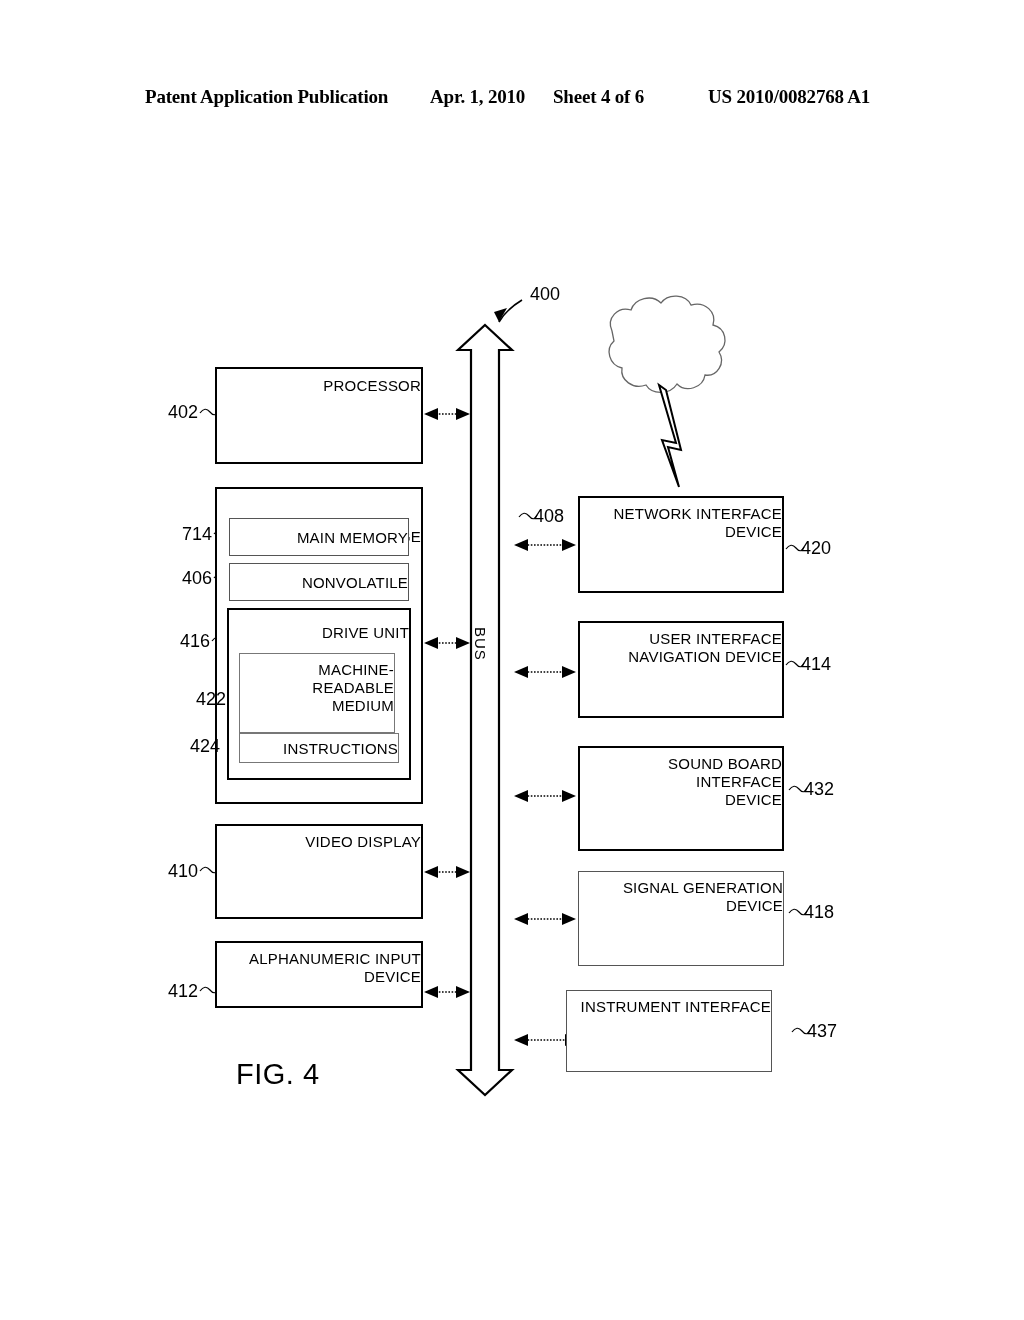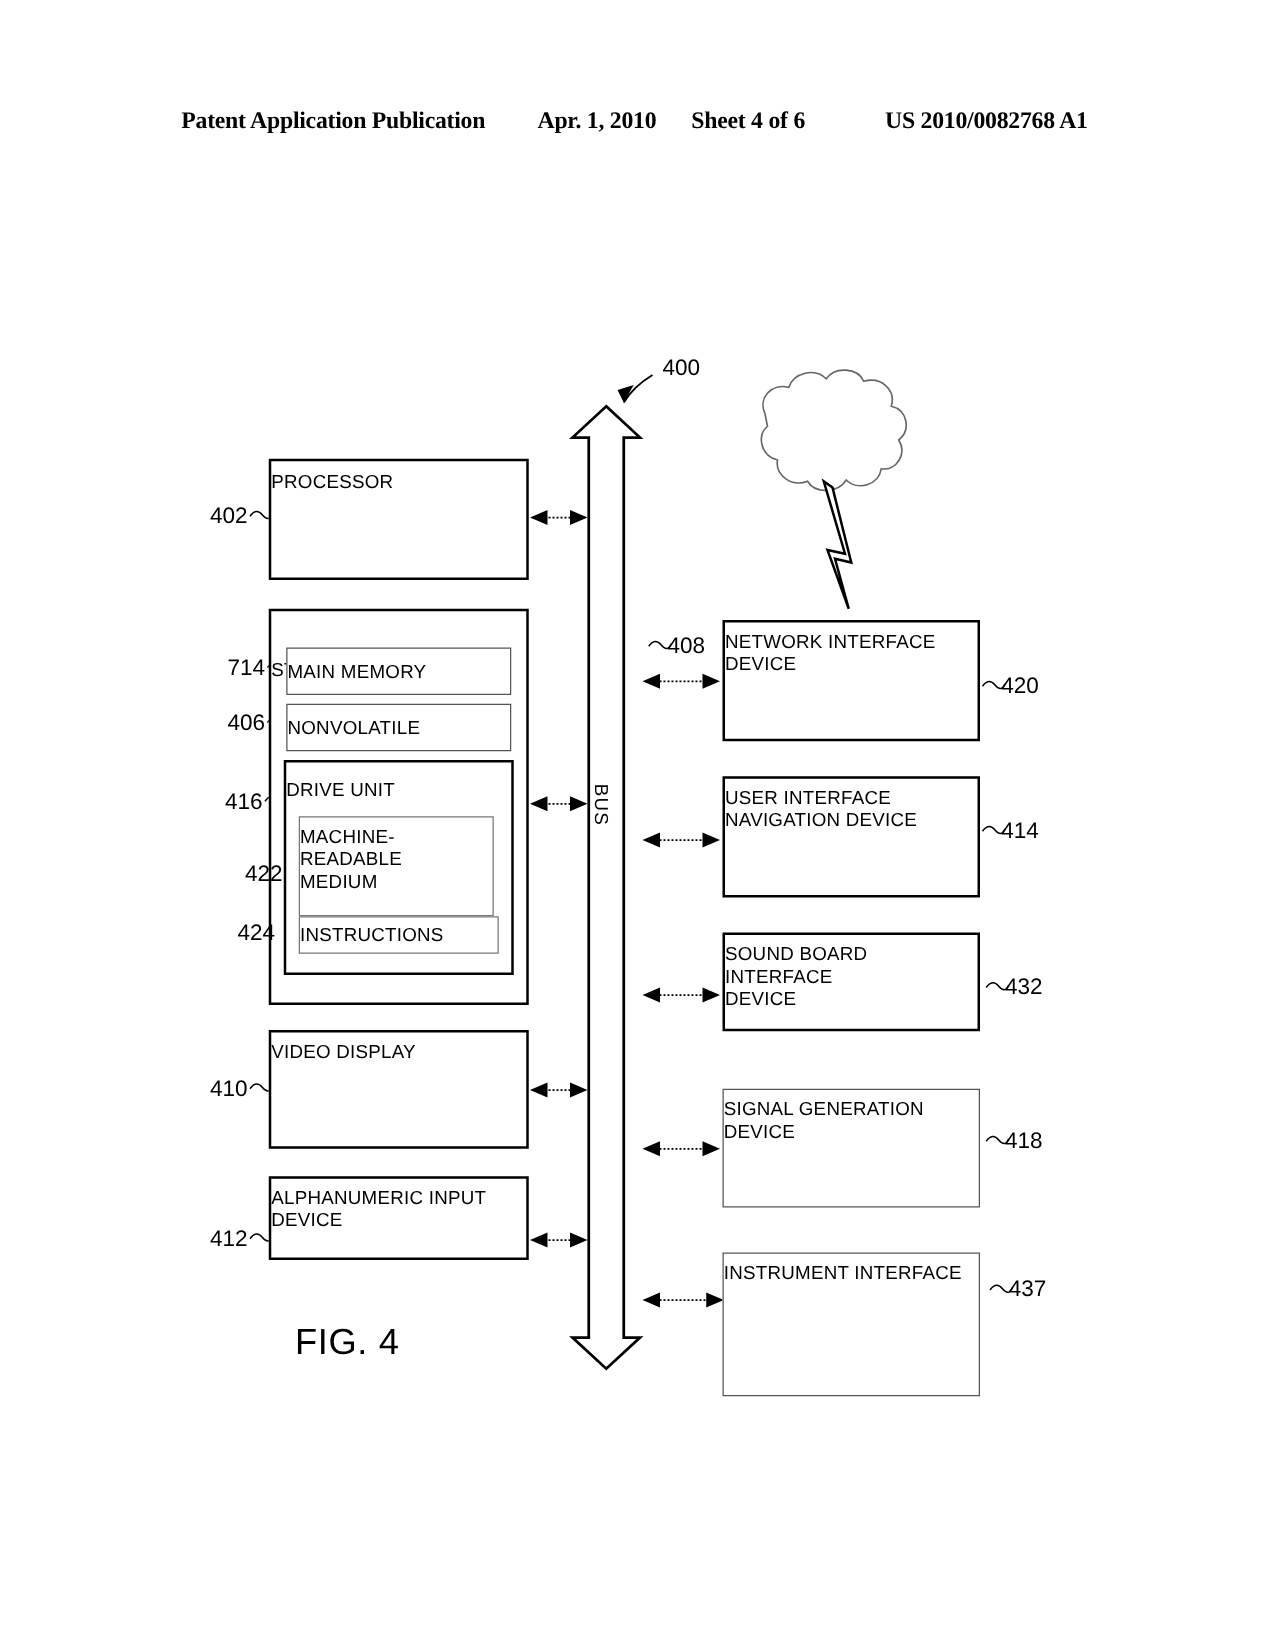--- a/index.html
+++ b/index.html
@@ -52,21 +52,21 @@
     position: absolute;
     box-sizing: border-box;
     border: 2px solid #000000;
     background: #ffffff;
   }
   .box.thin { border-width: 1.5px; }
   .box-label {
     position: absolute;
     left: 0;
     width: 100%;
-    text-align: left;
+    text-align: right;
     font-size: 15px;
     line-height: 18px;
     letter-spacing: 0.2px;
     white-space: pre-line;
   }
 
   
   .ref {
     position: absolute;
     font-size: 18px;
@@ -275,30 +275,30 @@
   <div class="box" style="left:578px; top:496px; width:206px; height:97px;">
     <div class="box-label" style="top:7px;">NETWORK INTERFACE
 DEVICE</div>
   </div>
 
   <div class="box" style="left:578px; top:621px; width:206px; height:97px;">
     <div class="box-label" style="top:7px;">USER INTERFACE
 NAVIGATION DEVICE</div>
   </div>
 
-  <div class="box" style="left:578px; top:746px; width:206px; height:79px;">
+  <div class="box" style="left:578px; top:746px; width:206px; height:105px;">
     <div class="box-label" style="top:7px;">SOUND BOARD  INTERFACE
 DEVICE</div>
   </div>
 
   <div class="box thin" style="left:578px; top:871px; width:206px; height:95px; border-color:#555;">
     <div class="box-label" style="top:7px;">SIGNAL GENERATION DEVICE</div>
   </div>
 
-  <div class="box thin" style="left:578px; top:990px; width:206px; height:115px; border-color:#555;margin-top:12px;">
+  <div class="box thin" style="left:566px; top:990px; width:206px; height:82px; border-color:#555;">
     <div class="box-label" style="top:7px;">INSTRUMENT INTERFACE</div>
   </div>
 
   <div class="ref" style="left:168px; top:402px;">402</div>
   <div class="ref" style="left:182px; top:524px;">714</div>
   <div class="ref" style="left:182px; top:568px;">406</div>
   <div class="ref" style="left:180px; top:631px;">416</div>
   <div class="ref" style="left:196px; top:689px;">422</div>
   <div class="ref" style="left:190px; top:736px;">424</div>
   <div class="ref" style="left:168px; top:861px;">410</div>

